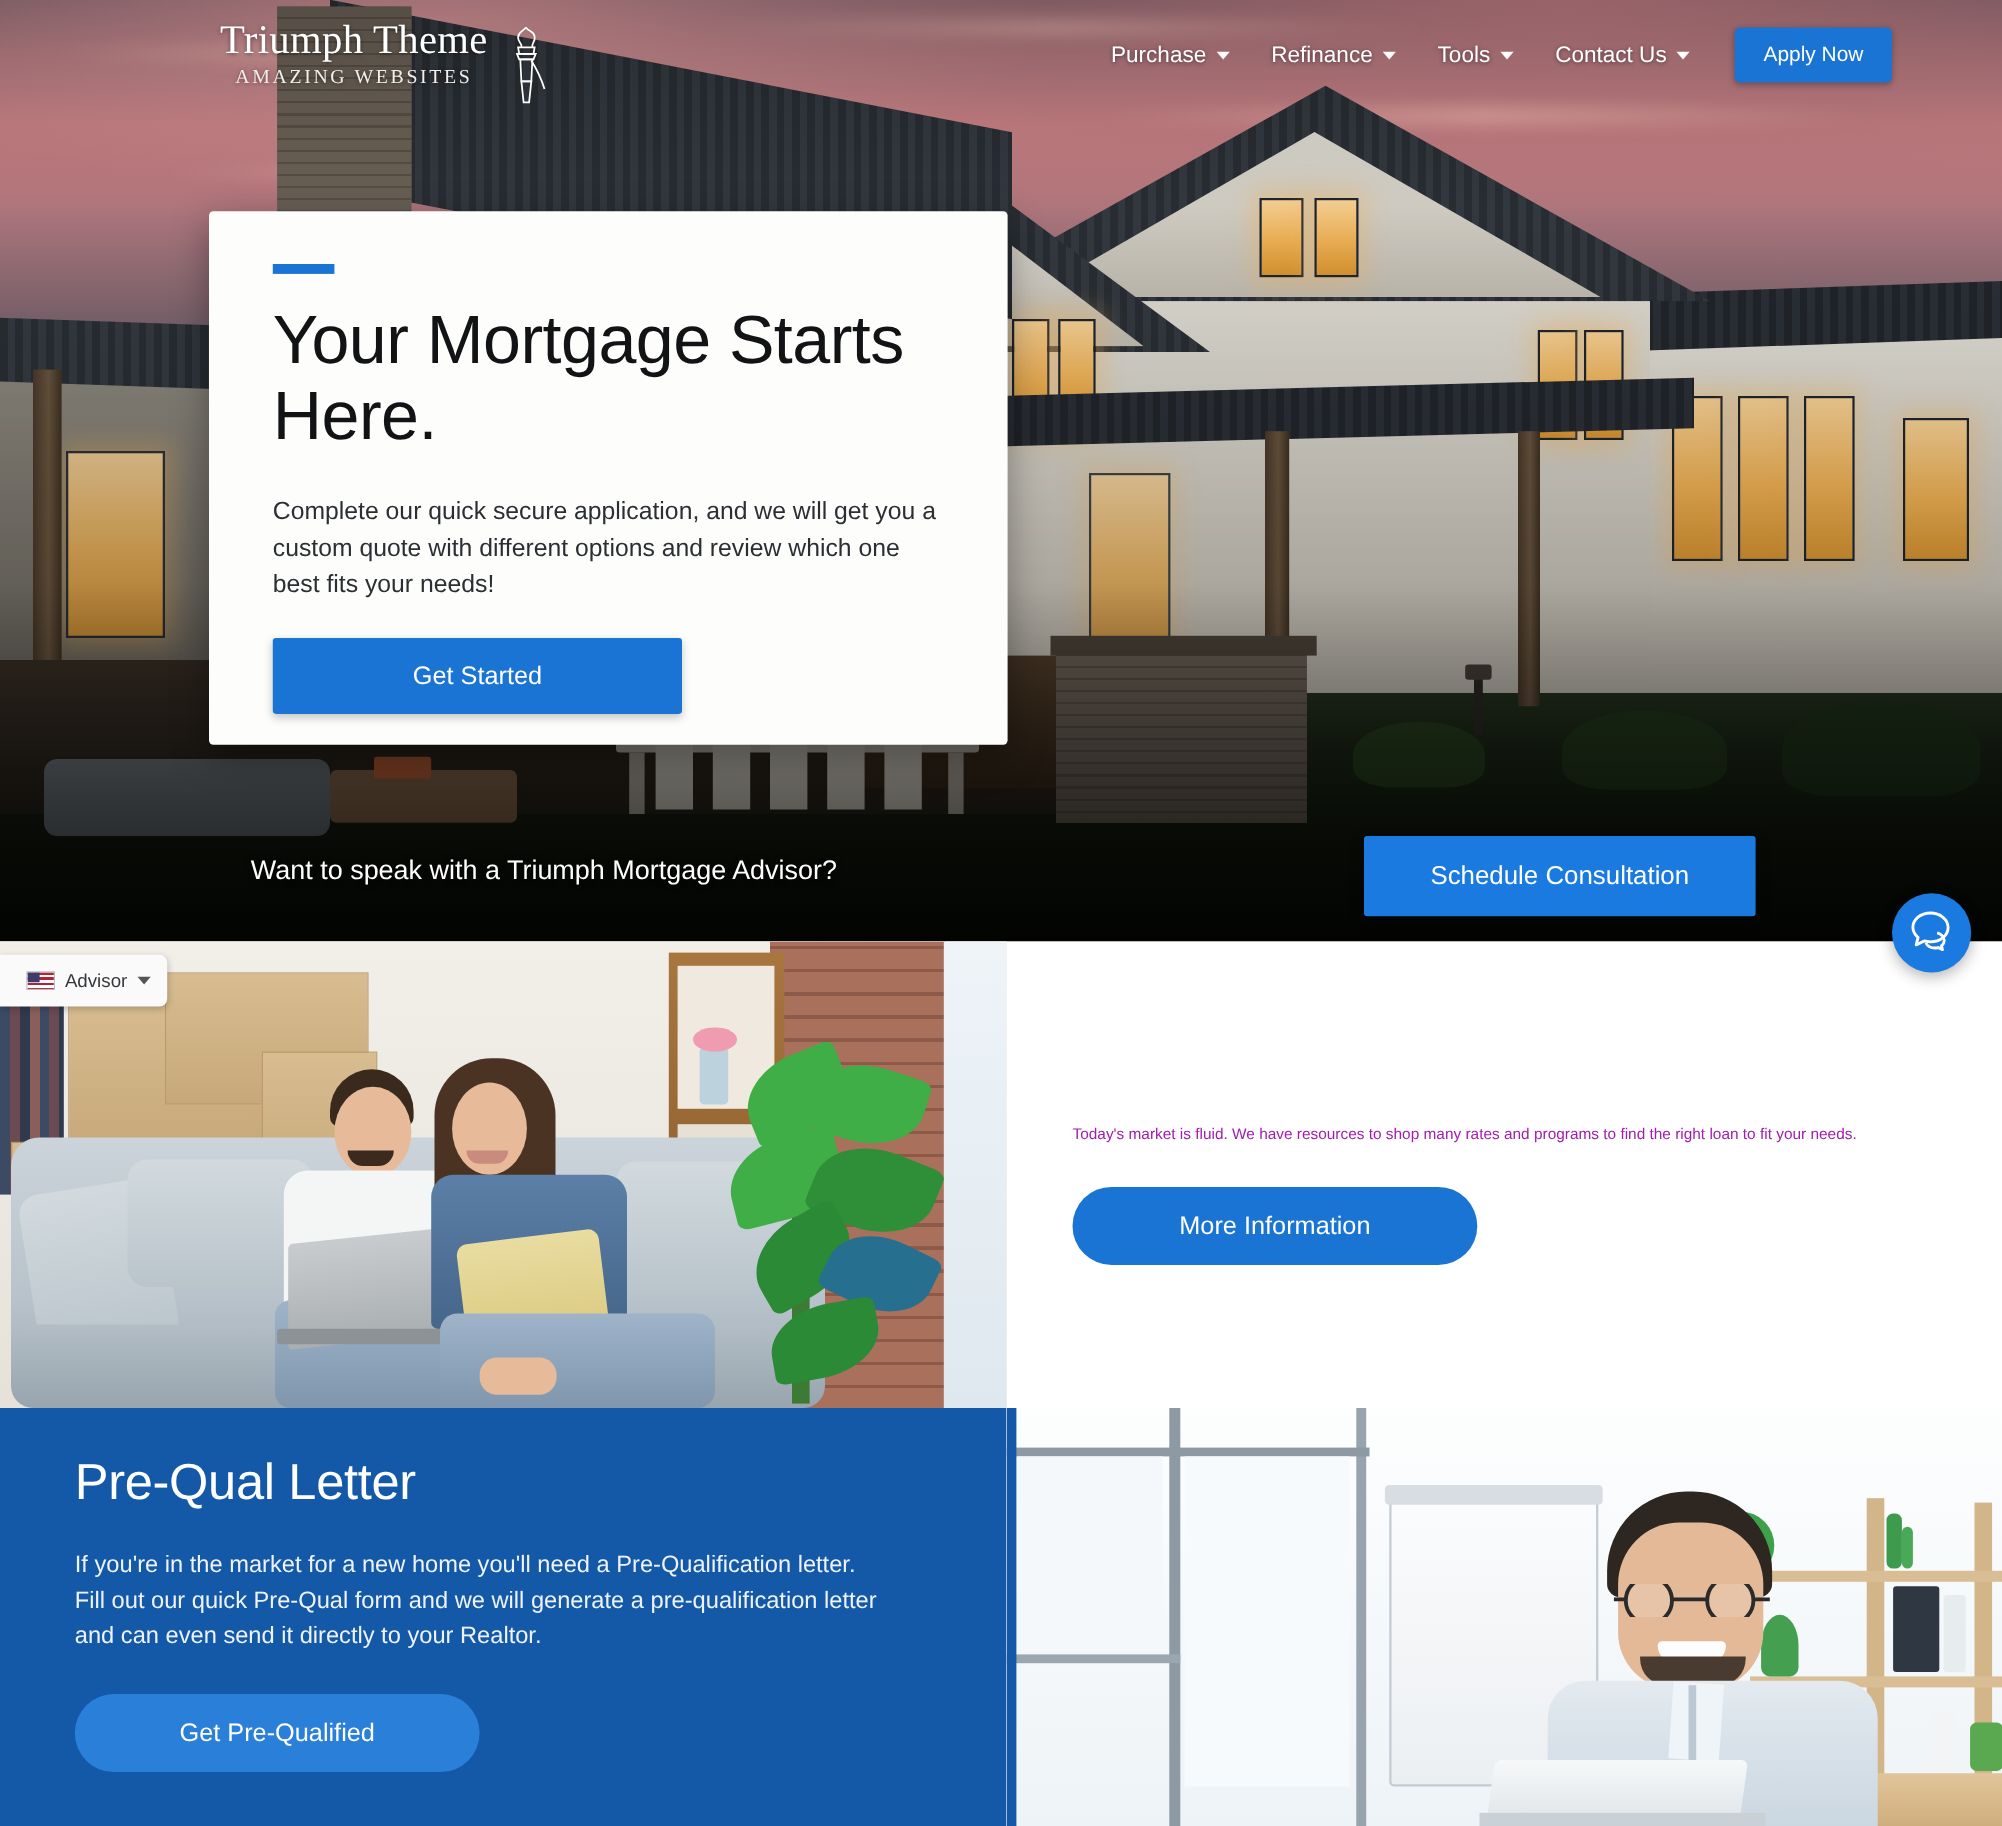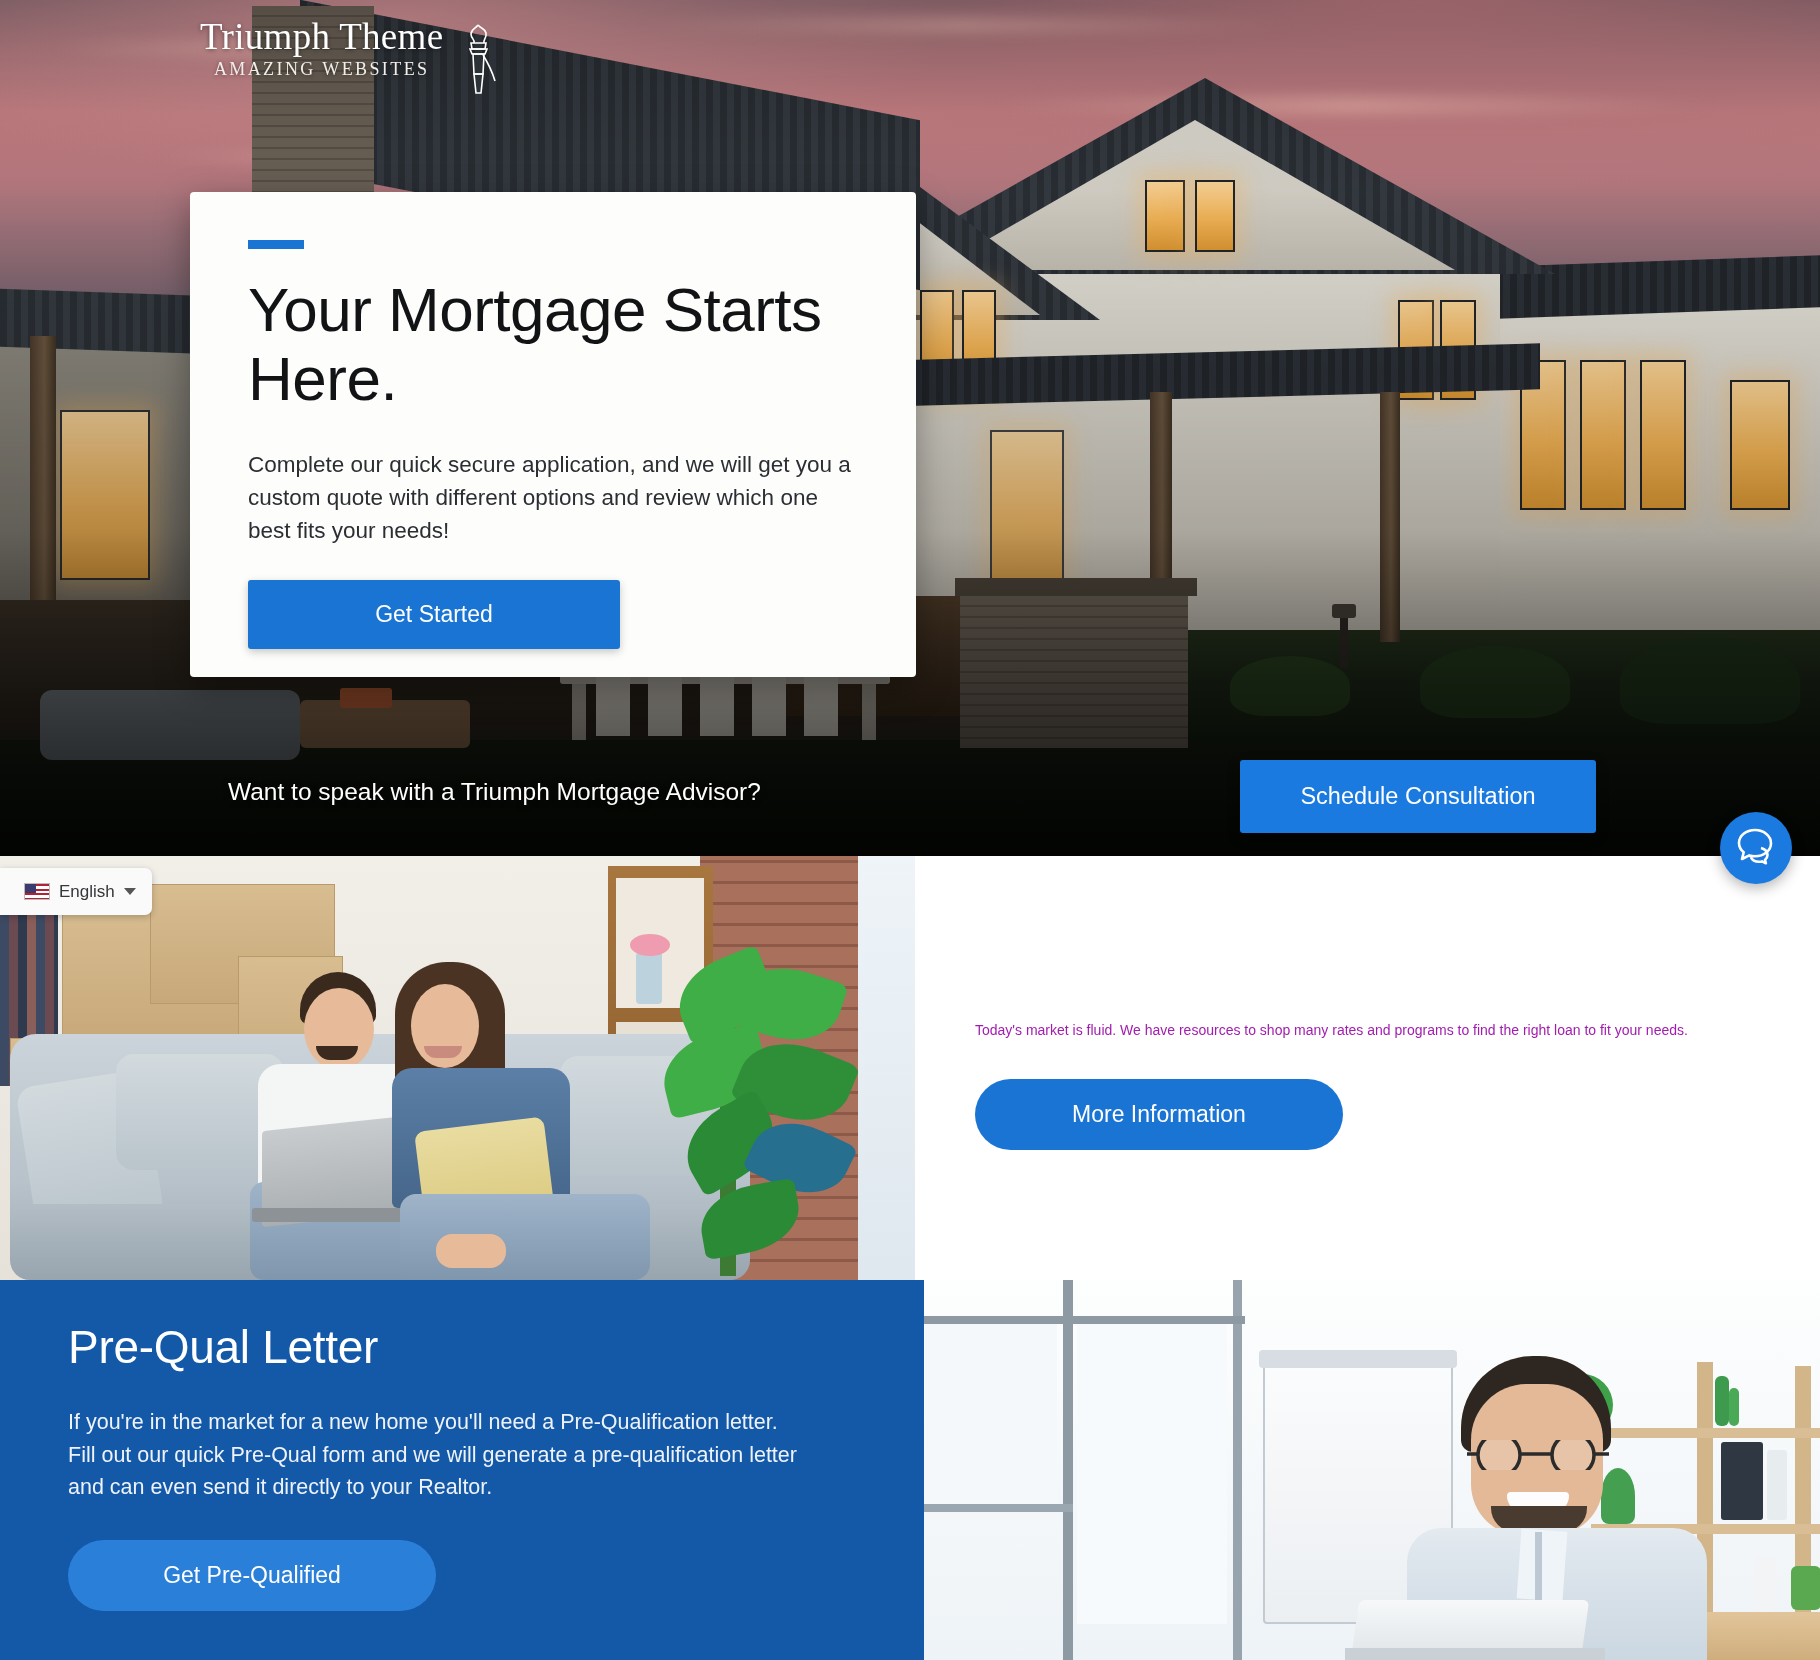--- a/index.html
+++ b/index.html
@@ -292,20 +292,39 @@
             <path d="M21 3c-3 4-7 4-7 9 0 5 4 5 3 9"></path>
             <path d="M14 21h15l-1 6H15z"></path>
             <path d="M13 27h17l-2 5H15z"></path>
             <path d="M16 32h11l-1 20h-9z"></path>
             <path d="M17 52h9l-2 19h-5z"></path>
             <path d="M26 33c5 8 9 16 12 26"></path>
           </svg>
         </span>
       </div>
 
+      <nav class="nav">
+        <div class="nav-item">
+          <span>Purchase</span>
+          <span class="caret"></span>
+        </div>
+        <div class="nav-item">
+          <span>Refinance</span>
+          <span class="caret"></span>
+        </div>
+        <div class="nav-item">
+          <span>Tools</span>
+          <span class="caret"></span>
+        </div>
+        <div class="nav-item">
+          <span>Contact Us</span>
+          <span class="caret"></span>
+        </div>
+        <div class="apply-btn">Apply Now</div>
+      </nav>
     </div>
 
     <div class="hero-card">
       <div class="accent-bar"></div>
       <h1 class="hero-title">Your Mortgage Starts Here.</h1>
       <p class="hero-sub">Complete our quick secure application, and we will get you a custom quote with different options and review which one best fits your needs!</p>
       <div class="btn-primary">Get Started</div>
     </div>
 
     <div class="hero-cta-text">Want to speak with a Triumph Mortgage Advisor?</div>
@@ -429,21 +448,21 @@
 
       <div class="ph" style="left:0;top:0;width:9px;height:380px;background:#1458a8;"></div>
     </div>
   </div>
 
   <div class="lang">
     <span class="flag">
       <span class="stripes"></span>
         <span class="canton"></span>
     </span>
-    <span class="lang-label">English</span>
+    <span class="lang-label">Advisor</span>
     <span class="lang-caret"></span>
   </div>
 
   <div class="chat-fab">
     <span>
       <svg width="42" height="40" viewBox="0 0 42 40" fill="none" stroke="#ffffff" stroke-width="2.6" stroke-linejoin="round">
         <path d="M20 4C11 4 4 9.8 4 17c0 3.6 1.8 6.9 4.7 9.2L7 33l7.3-3.6c1.8.5 3.7.8 5.7.8 9 0 16-5.8 16-13S29 4 20 4z"></path>
         <path d="M26 22c3.8 1 6.5 3.8 6.5 7 0 1.9-1 3.6-2.5 4.9l.9 3.4-3.9-1.9c-1 .3-2 .4-3 .4-3.8 0-7-2-8.2-4.8"></path>
       </svg>
     </span>

